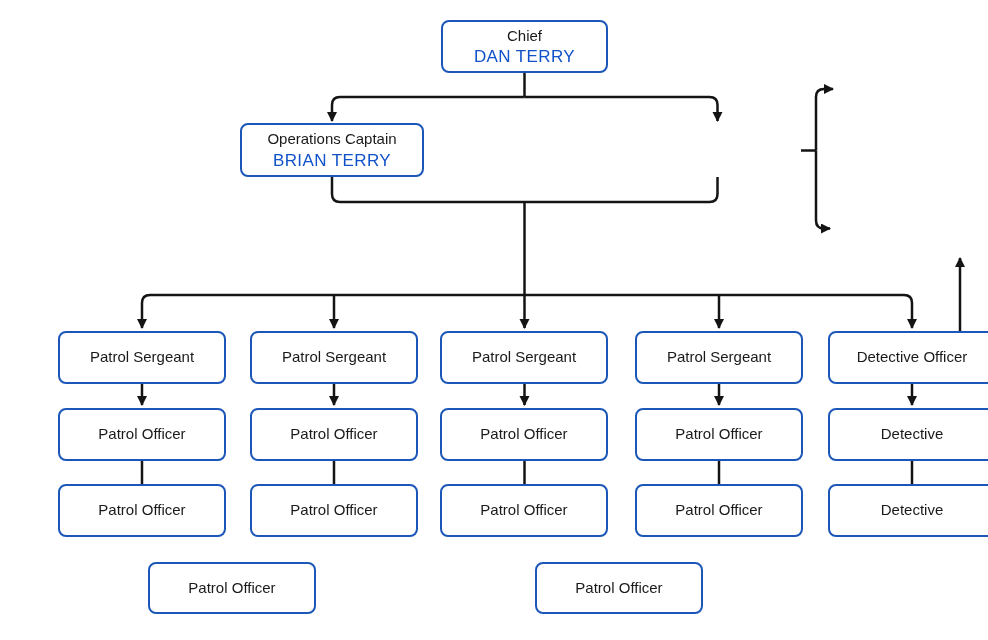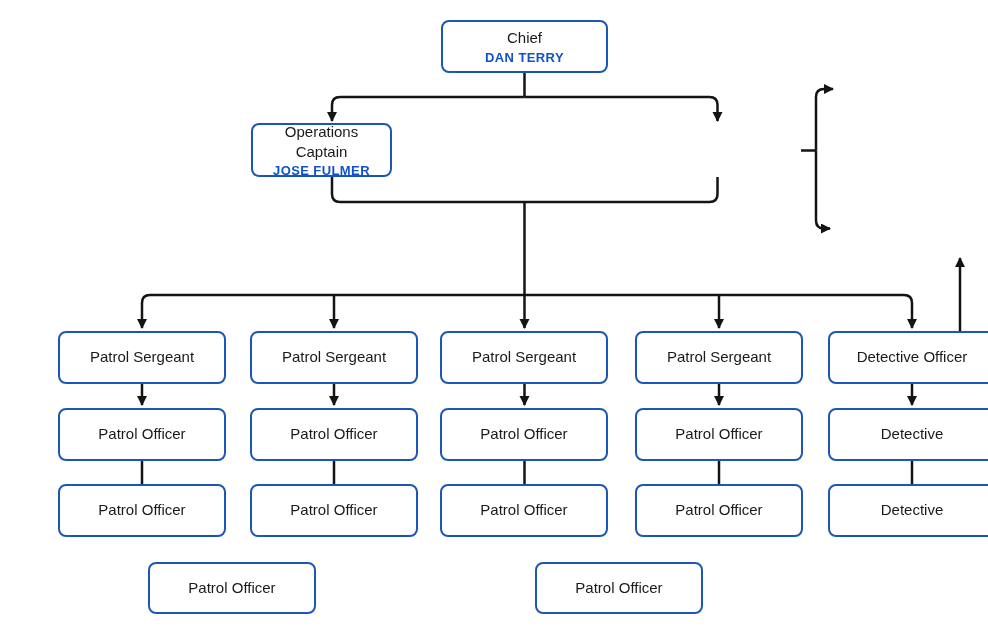--- a/index.html
+++ b/index.html
@@ -20,22 +20,22 @@
     border-radius: 8px;
     display: flex; flex-direction: column;
     align-items: center; justify-content: center;
     text-align: center;
     padding: 2px 12px;
   }
   .node .t {
     font-size: 15px; line-height: 1.35; color: #1a1a1a;
   }
   .node .n {
-    font-size: 13px; font-weight: 700; letter-spacing: 0.4px;
-    color: var(--name-text, #1152c9); margin-top: 1px; text-align: right;
+    font-size: 17px; font-weight: 400; letter-spacing: 0.4px;
+    color: var(--name-text, #1152c9); margin-top: 1px;
   }
 </style>
 </head>
 <body>
 
 <div class="canvas">
 
   <svg class="wires" width="988" height="640" aria-hidden="true">
     <defs>
       <marker id="ah" markerUnits="userSpaceOnUse" markerWidth="12" markerHeight="12" refX="9" refY="5" orient="auto">
@@ -72,23 +72,23 @@
     <path d="M877,461 V484"></path>
 
     <path d="M925,331 V258" marker-end="url(#ah)"></path>
   </svg>
 
   <div class="node" style="left:406px;top:20px;width:167px;height:53px">
     <div class="t">Chief</div>
     <div class="n">DAN TERRY</div>
   </div>
 
-  <div class="node" style="left:216px;top:123px;width:141px;height:54px">
+  <div class="node" style="left:205px;top:123px;width:184px;height:54px">
     <div class="t">Operations Captain</div>
-    <div class="n">JOSE FULMER</div>
+    <div class="n">BRIAN TERRY</div>
   </div>
 
 
 
 
   <div class="node" style="left:23px;top:331px;width:168px;height:53px">
     <div class="t">Patrol Sergeant</div>
   </div>
   <div class="node" style="left:215px;top:331px;width:168px;height:53px">
     <div class="t">Patrol Sergeant</div>

